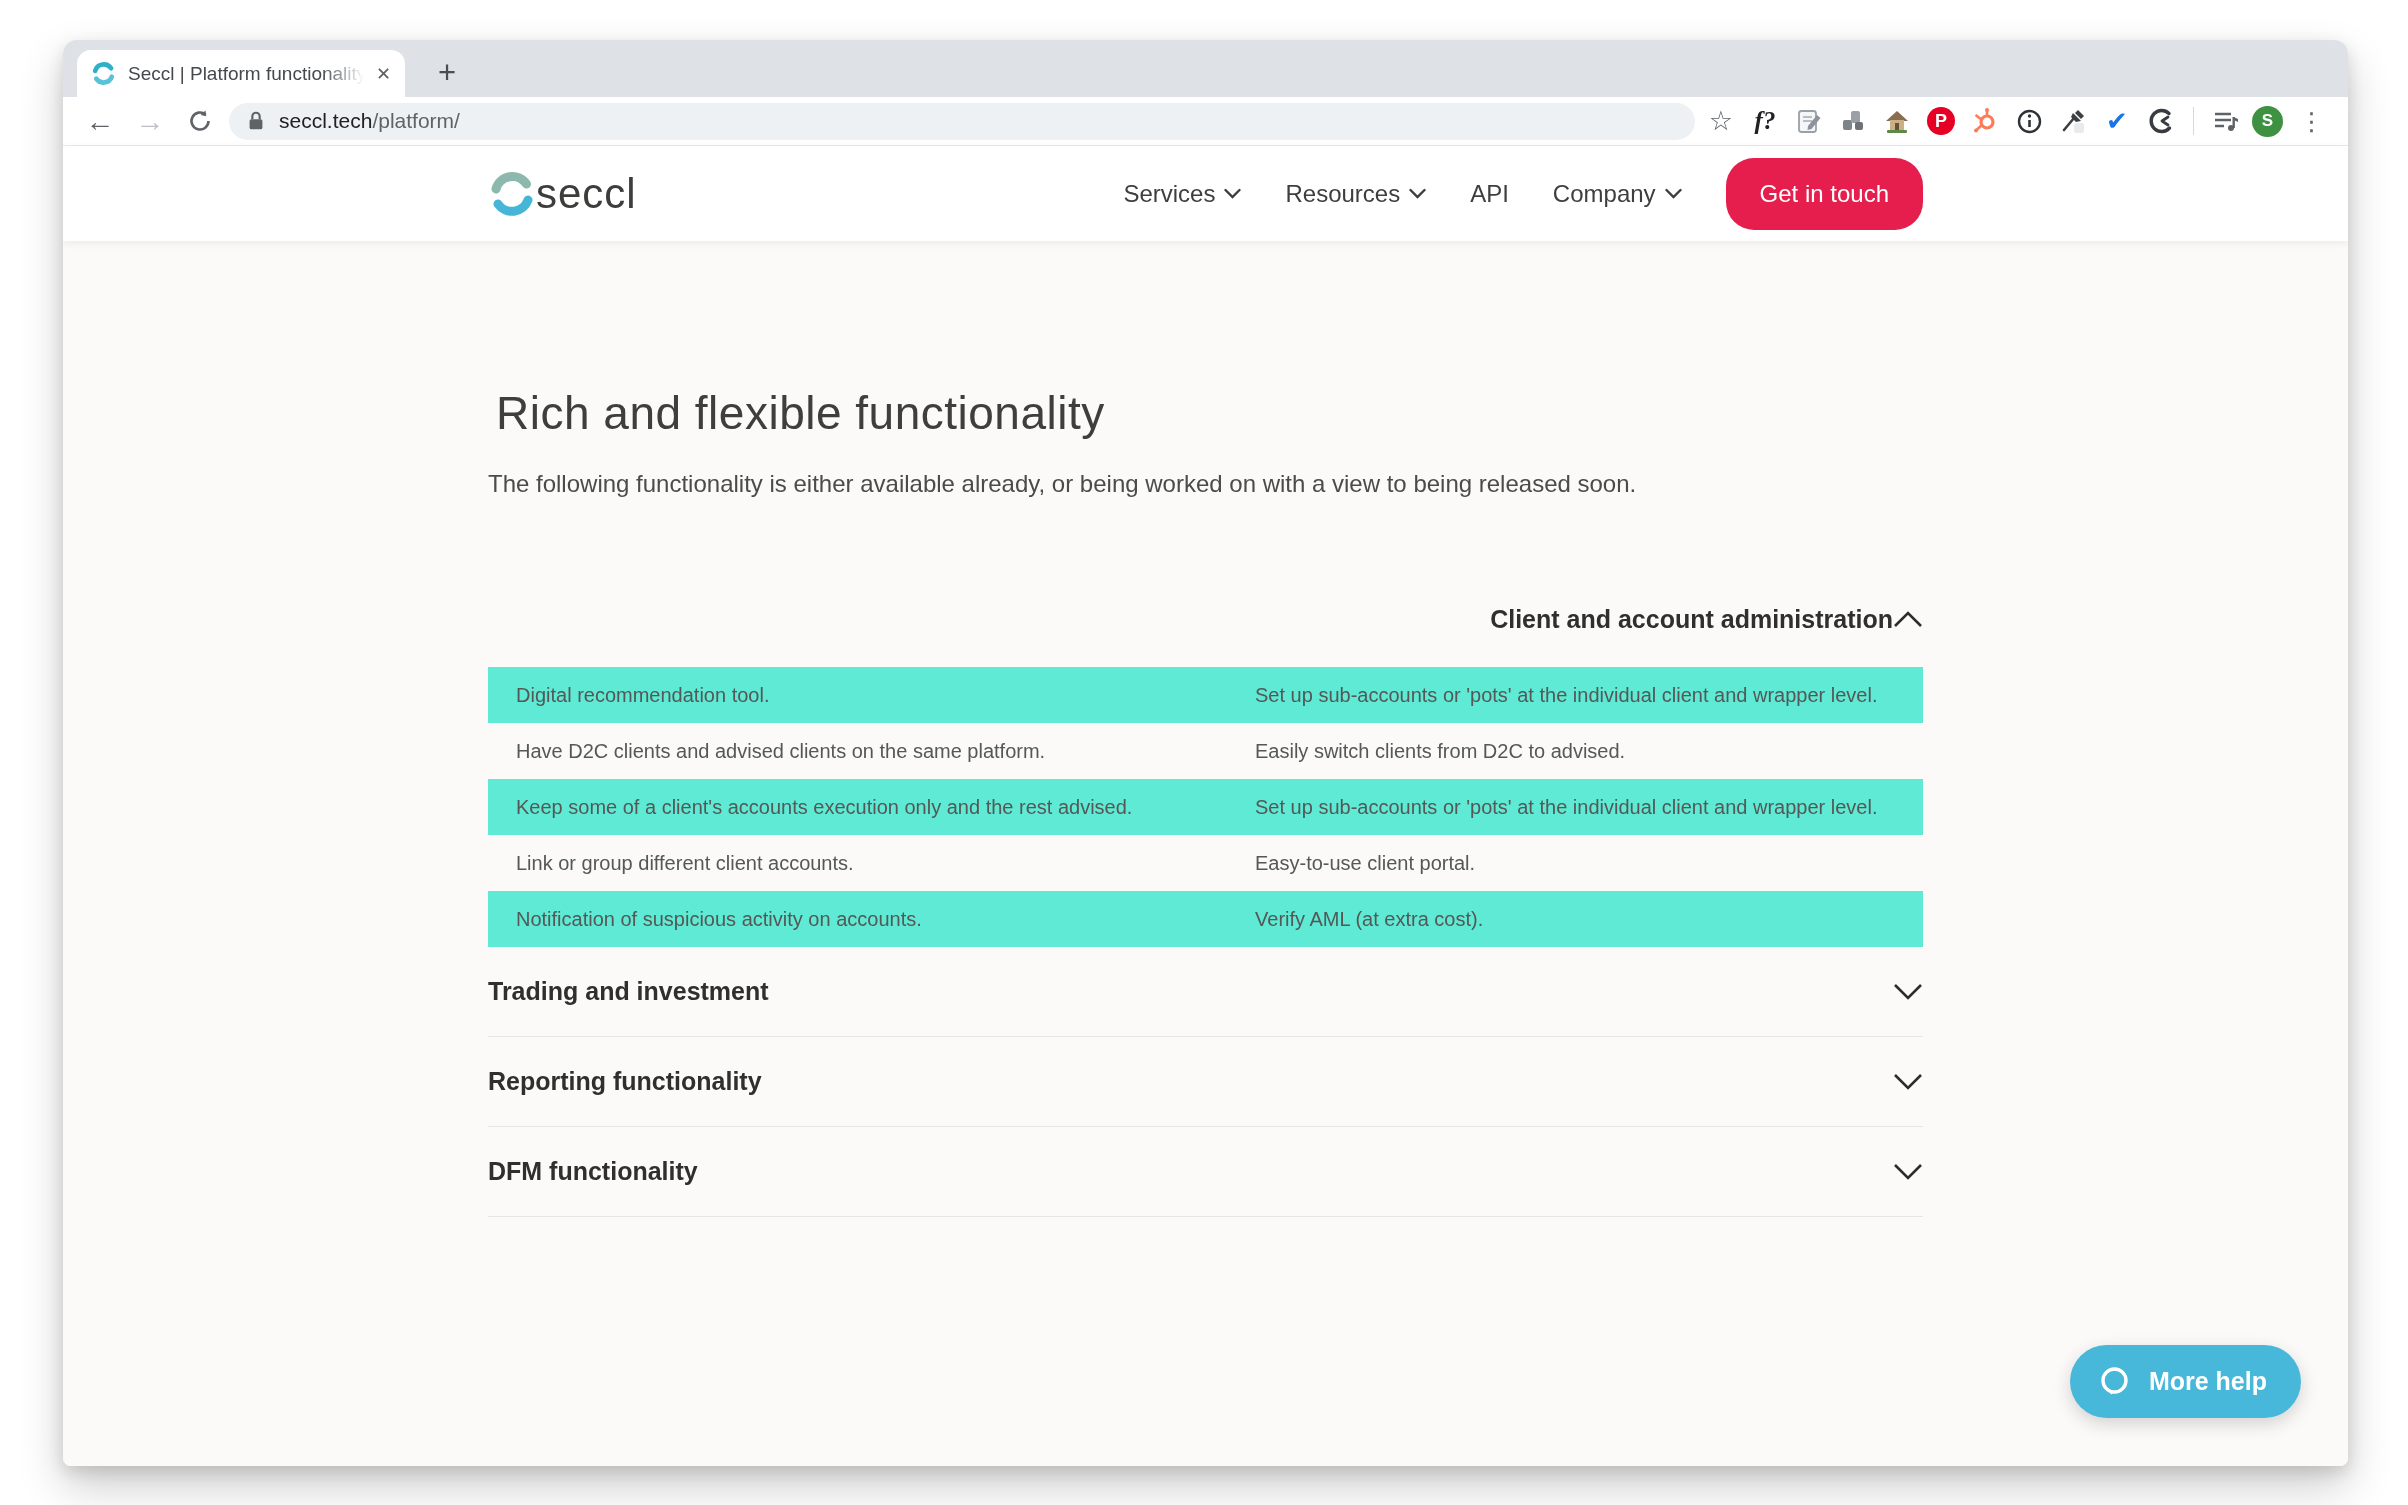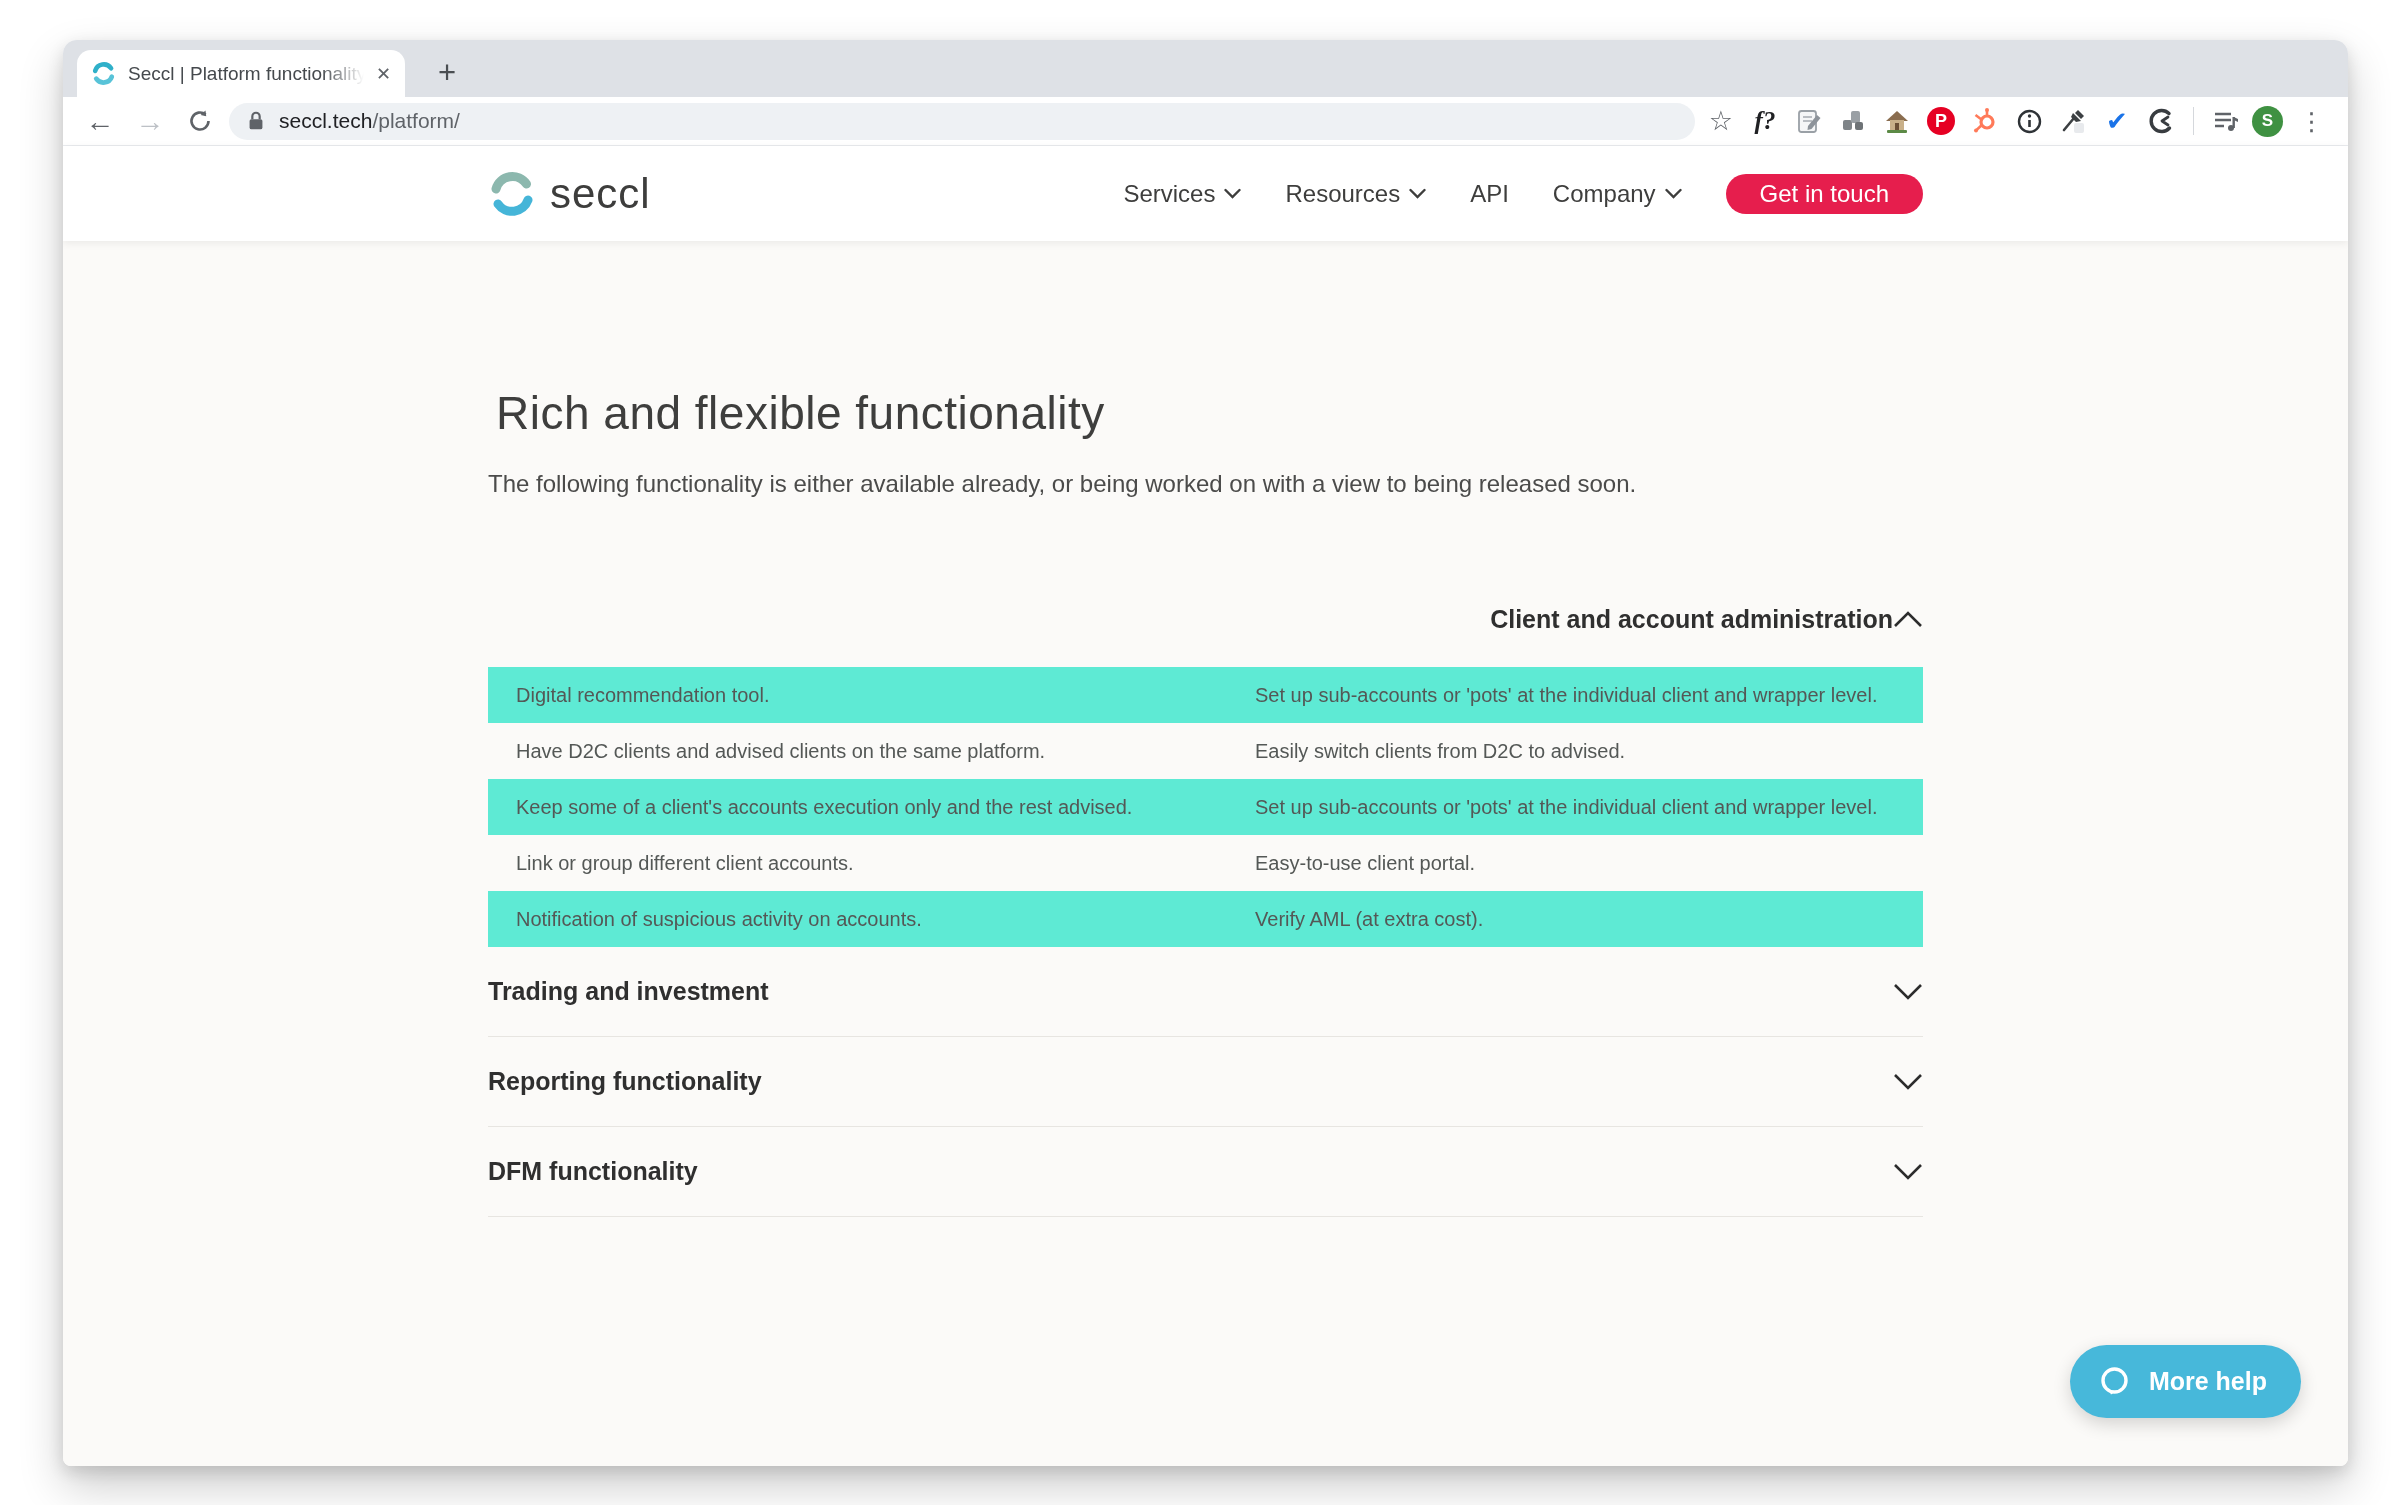--- a/index.html
+++ b/index.html
@@ -54,27 +54,27 @@
     display:flex; align-items:center; justify-content:center; font-size:17px; font-weight:700; flex:0 0 auto; }
   .kebab { font-size:25px; color:#5f6368; padding:0 8px; flex:0 0 auto; }
 
   
   .site-header {
     height:95px; background:#fff; position:relative; z-index:2;
     box-shadow:0 2px 8px rgba(0,0,0,.07);
     display:flex; align-items:center; justify-content:center;
   }
   .shell { width:1435px; display:flex; align-items:center; justify-content:space-between; }
-  .brand { display:flex; align-items:center; gap:14px; }
+  .brand { display:flex; align-items:center; }
   .brand-word { font-size:42px; color:#3d3d3c; letter-spacing:1px; font-weight:400; }
   .mainnav { display:flex; align-items:center; gap:44px; }
   .nav-item { display:flex; align-items:center; gap:9px; font-size:24px; color:#3e3e3d; cursor:pointer; }
   .cta {
     background:#e61e4d; color:#fff; font-size:24px; border:none; cursor:pointer;
-    padding:0 34px; height:40px; border-radius:28px; display:flex; align-items:center;
+    padding:0 34px; height:72px; border-radius:28px; display:flex; align-items:center;
   }
 
   
   .page { height:1226px; background:#fbfaf8; position:relative; display:flex; justify-content:center; }
   .content { width:1435px; }
   .hero { padding-top:145px; }
   .hero h1 { font-size:46px; font-weight:400; color:#3e3e3d; letter-spacing:0.5px;margin-left:8px; }
   .hero p { margin-top:30px; font-size:24px; color:#4b4b4a; font-weight:300; }
 
   .accordion { margin-top:107px; }

